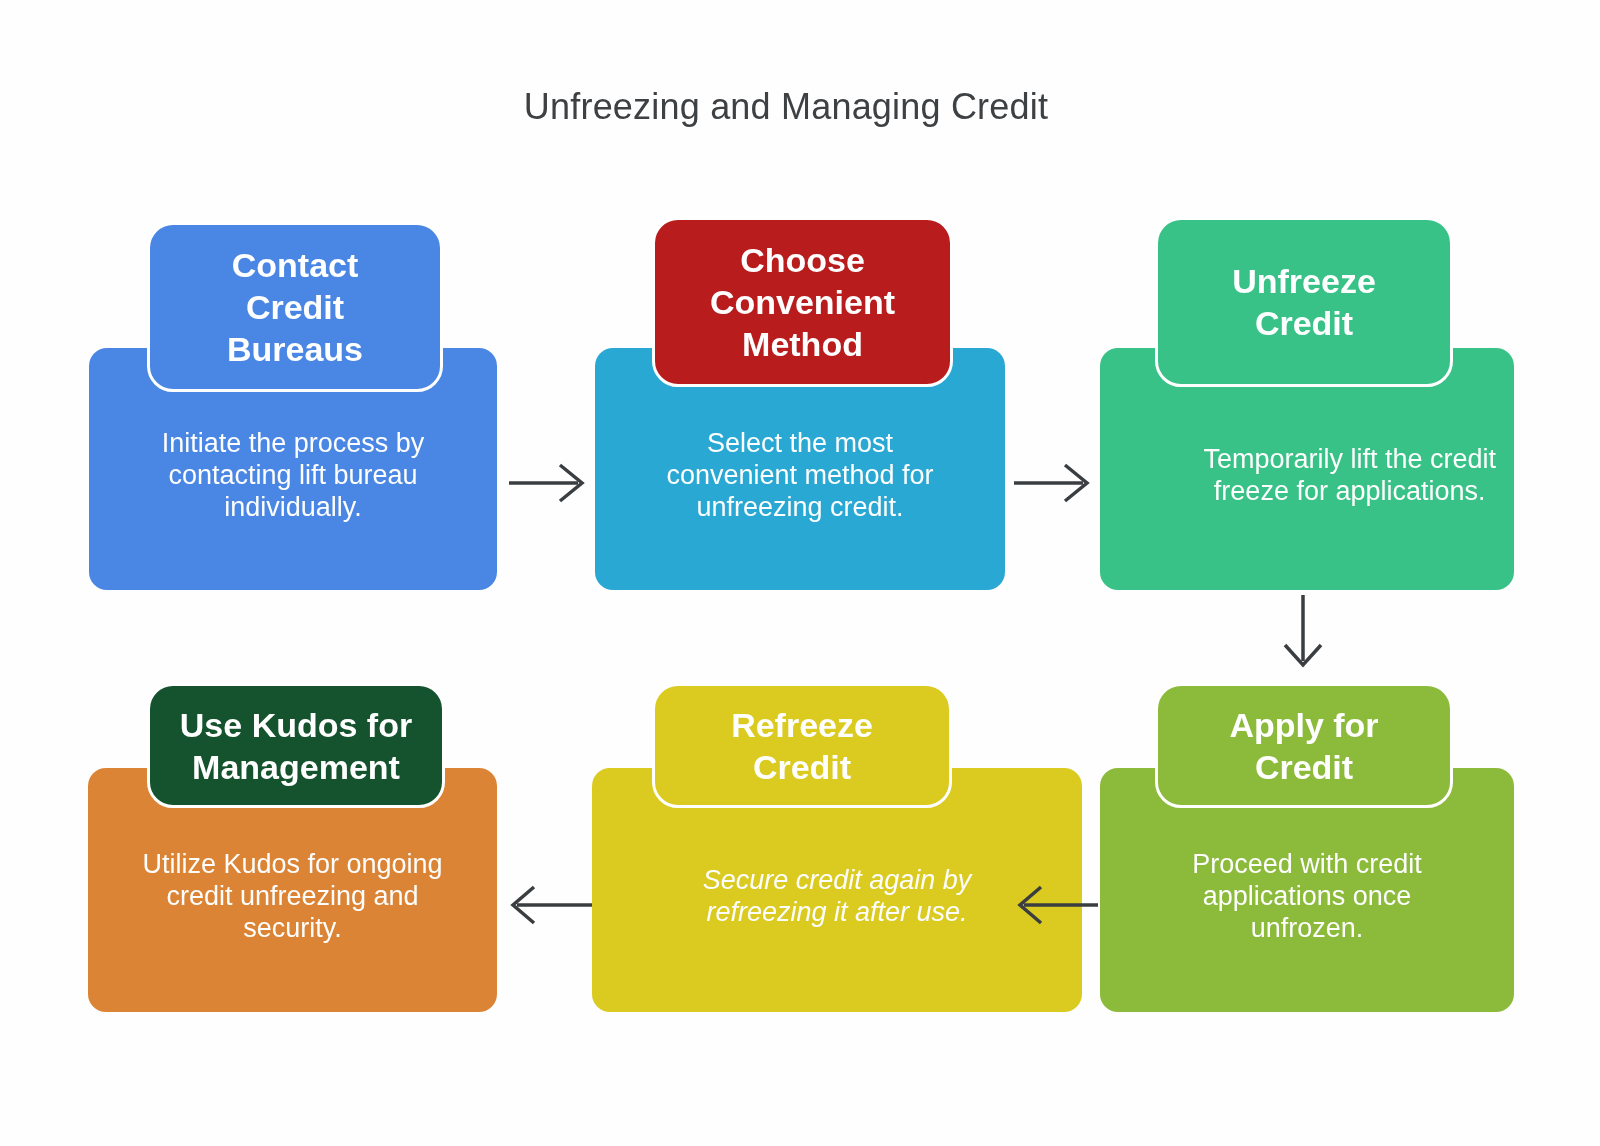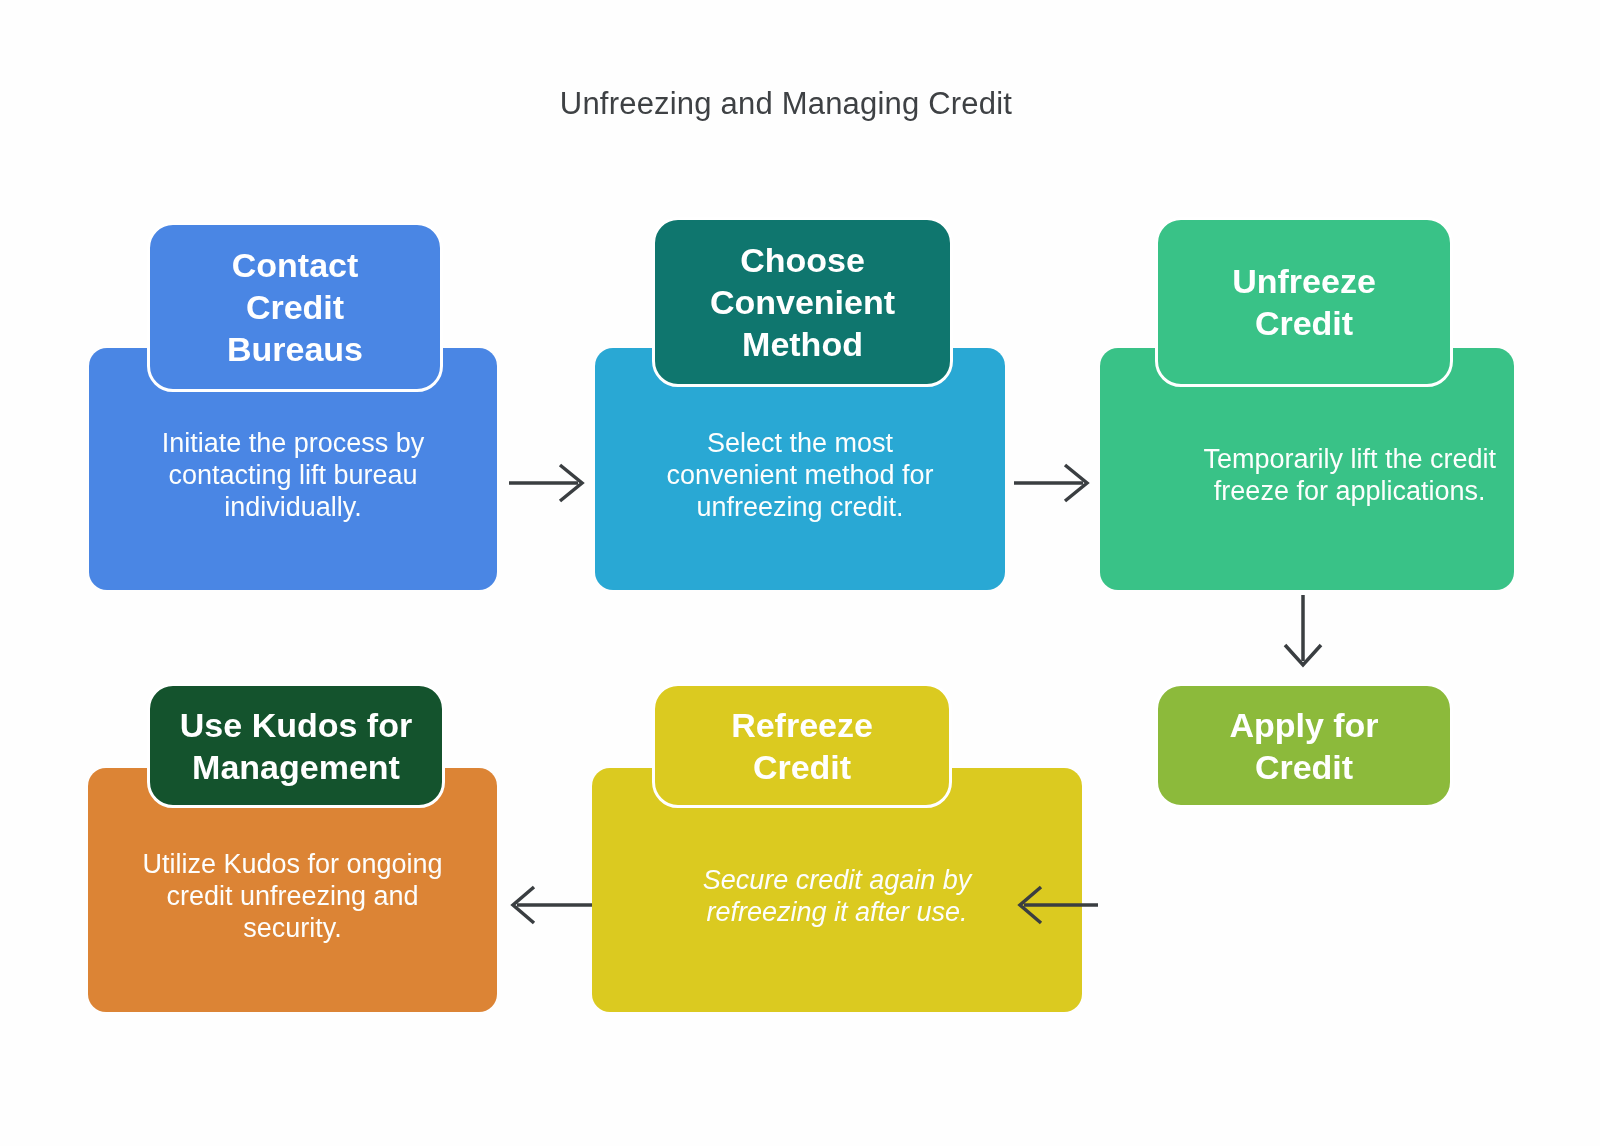--- a/index.html
+++ b/index.html
@@ -10,21 +10,21 @@
     background:#fefefe;
     font-family:"Liberation Sans", sans-serif;
     overflow:hidden;
   }
   .diagram-title{
     position:absolute;
     top:86px;
     left:0;
     width:1572px;
     text-align:center;
-    font-size:31px;
+    font-size:36px;
     color:#3e4144;
     font-weight:400;
     letter-spacing:0.2px;
   }
   .step{position:absolute;inset:0;pointer-events:none;}
   .body-box{
     position:absolute;
     border-radius:18px;
     color:#ffffff;
     display:flex;
@@ -91,39 +91,44 @@
 Bureaus</div>
     </div>
   </div>
 
   <div class="step pos-s2">
     <div class="body-box" style="background: rgb(41, 168, 212); justify-content: center;">
       <div class="body-text">Select the most
 convenient method for
 unfreezing credit.</div>
     </div>
-    <div class="header-box" style="background: #0f766e; justify-content: center;">
+    <div class="header-box" style="background: #b91c1c; justify-content: center;">
       <div class="header-text">Choose
 Convenient
 Method</div>
     </div>
   </div>
 
   <div class="step pos-s3">
     <div class="body-box" style="background: rgb(57, 194, 135);">
       <div class="body-text">Temporarily lift the credit
 freeze for applications.</div>
     </div>
     <div class="header-box" style="background: rgb(57, 194, 135);">
       <div class="header-text">Unfreeze
 Credit</div>
     </div>
   </div>
 
   <div class="step pos-s6">
+    <div class="body-box" style="background: rgb(140, 186, 59);">
+      <div class="body-text">Proceed with credit
+applications once
+unfrozen.</div>
+    </div>
     <div class="header-box" style="background: rgb(140, 186, 59);">
       <div class="header-text">Apply for
 Credit</div>
     </div>
   </div>
 
   <div class="step pos-s5">
     <div class="body-box" style="background: rgb(219, 202, 32);">
       <div class="body-text">Secure credit again by
 refreezing it after use.</div>

